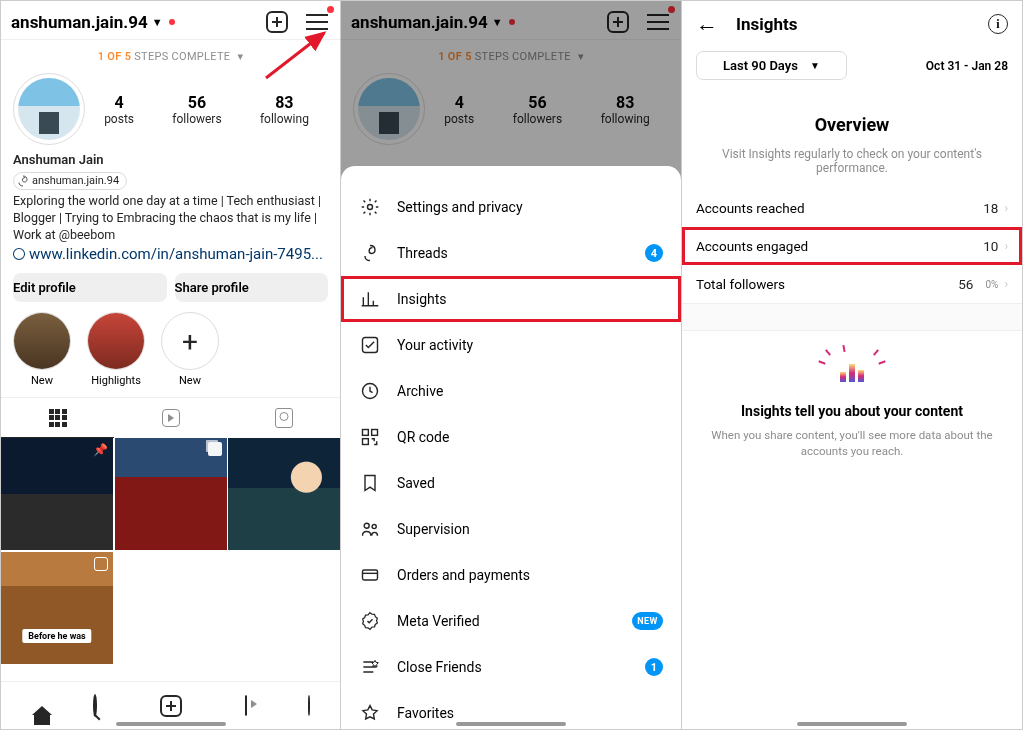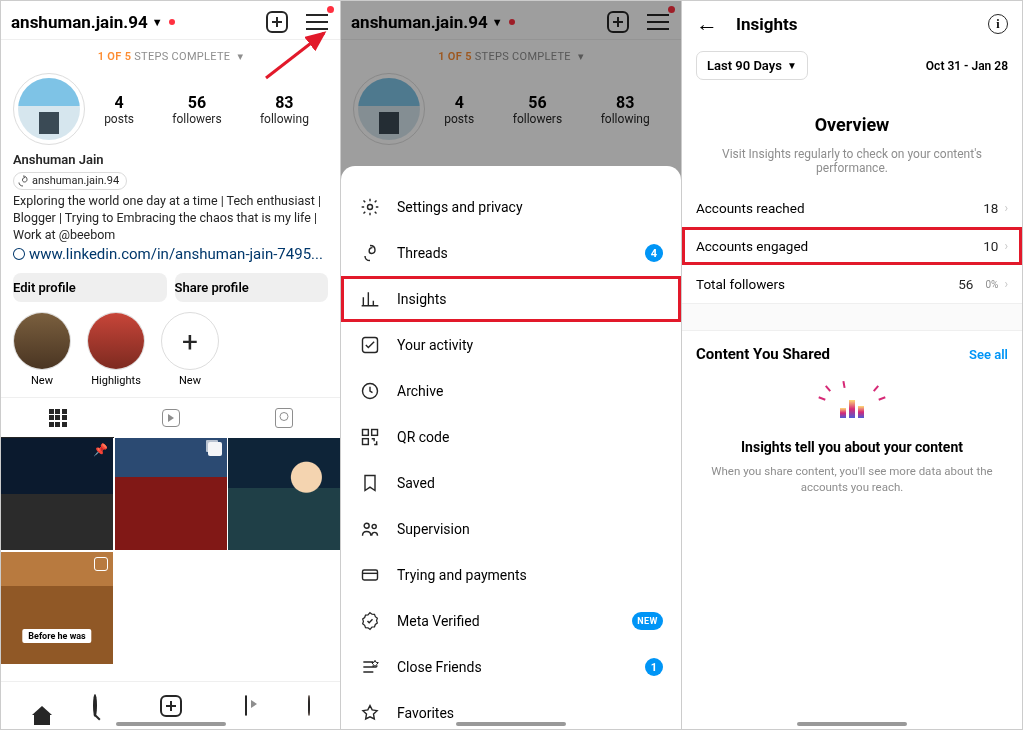--- a/index.html
+++ b/index.html
@@ -75,21 +75,21 @@
   .menu-item.selected { outline: 3px solid #e2192a; outline-offset: -3px; }
   .mi-ico { width: 22px; height: 22px; display: inline-flex; align-items: center; justify-content: center; }
   .badge { margin-left: auto; min-width: 18px; height: 18px; border-radius: 9px; background: #0095f6; color: #fff; font-size: 11px; font-weight: 700; display: flex; align-items: center; justify-content: center; padding: 0 5px; }
   .badge.new { background: #0095f6; font-size: 9px; font-weight: 700; letter-spacing: .5px; }
   
   .p3-header { display: flex; align-items: center; padding: 10px 14px 4px; gap: 18px; }
   .back-arrow { font-size: 22px; font-weight: 300; }
   .p3-title { font-weight: 700; font-size: 17px; }
   .info-circle { width: 20px; height: 20px; border: 1.7px solid #262626; border-radius: 50%; display: flex; align-items: center; justify-content: center; font-size: 12px; font-weight: 700; font-family: serif; }
   .date-row { display: flex; align-items: center; justify-content: space-between; padding: 10px 14px 6px; }
-  .date-pill { display: inline-flex; align-items: center; gap: 5px; border: 1px solid #dbdbdb; border-radius: 7px; padding: 6px 10px; font-size: 13px; font-weight: 600; }
+  .date-pill { display: inline-flex; align-items: center; gap: 12px; border: 1px solid #dbdbdb; border-radius: 7px; padding: 6px 26px; font-size: 13px; font-weight: 600; }
   .date-range { font-size: 12px; font-weight: 600; }
   .overview { text-align: center; padding: 28px 18px 14px; }
   .overview h2 { font-size: 18px; font-weight: 700; margin-bottom: 12px; }
   .overview p { font-size: 12px; color: #8e8e8e; }
   .metric-row { display: flex; align-items: center; padding: 11px 14px; font-size: 13.5px; }
   .metric-val { margin-left: auto; font-size: 13.5px; display: flex; align-items: center; gap: 6px; color: #262626; }
   .metric-sub { font-size: 10px; color: #8e8e8e; margin-left: 6px; }
   .chev-right { color: #c7c7c7; font-size: 12px; }
   .metric-row.selected { outline: 3px solid #e2192a; outline-offset: -3px; }
   .section-gap { height: 28px; background: #fafafa; border-top: 1px solid #efefef; border-bottom: 1px solid #efefef; }
@@ -371,21 +371,21 @@
         </span>
         <span>Supervision</span>
       </div>
     <div class="menu-item">
         <span class="mi-ico m-ico">
           <svg viewBox="0 0 24 24">
             <rect x="3" y="6" width="18" height="12" rx="2"></rect>
             <path d="M3 10h18"></path>
           </svg>
         </span>
-        <span>Trying and payments</span>
+        <span>Orders and payments</span>
       </div>
     <div class="menu-item">
         <span class="mi-ico">
           <svg class="meta-verified" viewBox="0 0 24 24">
             <path d="M12 2l2.4 1.8 3 .2 1 2.8 2.4 1.8-.9 2.9.9 2.9-2.4 1.8-1 2.8-3 .2L12 22l-2.4-1.8-3-.2-1-2.8L3.2 15.4l.9-2.9-.9-2.9 2.4-1.8 1-2.8 3-.2z" fill="none" stroke="#262626" stroke-width="1.5"></path>
             <path d="M9 12l2 2 4-4" fill="none" stroke="#262626" stroke-width="1.7"></path>
           </svg>
         </span>
         <span>Meta Verified</span>
         <span class="badge new">NEW</span>
@@ -447,24 +447,20 @@
   </div>
   <div class="metric-row">
     <span>Total followers</span>
     <span class="metric-val">
         <span>56</span>
         <span class="metric-sub">0%</span>
         <span class="chev-right">›</span>
       </span>
   </div>
   <div class="section-gap"></div>
-  <div class="content-shared-hdr">
-    <h3>Content You Shared</h3>
-    <span class="see-all">See all</span>
-  </div>
   <div class="empty-state">
     <div class="spark-chart">
       <div class="spark-bars">
           <span style="height:10px"></span>
           <span style="height:18px"></span>
           <span style="height:12px"></span>
         </div>
       <div class="rays">
           <i style="top:0;left:22px;transform:rotate(-10deg)"></i>
           <i style="top:4px;left:6px;transform:rotate(-40deg)"></i>

